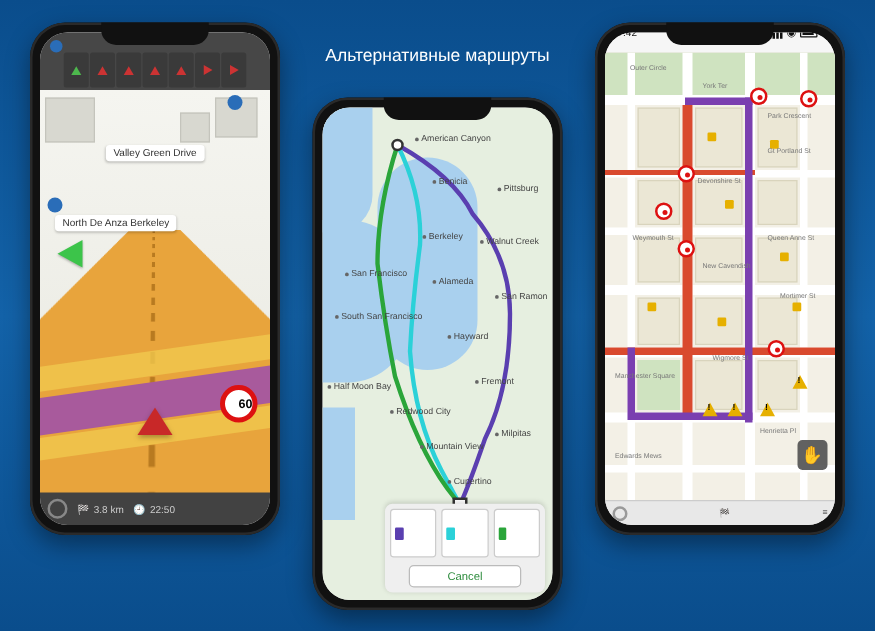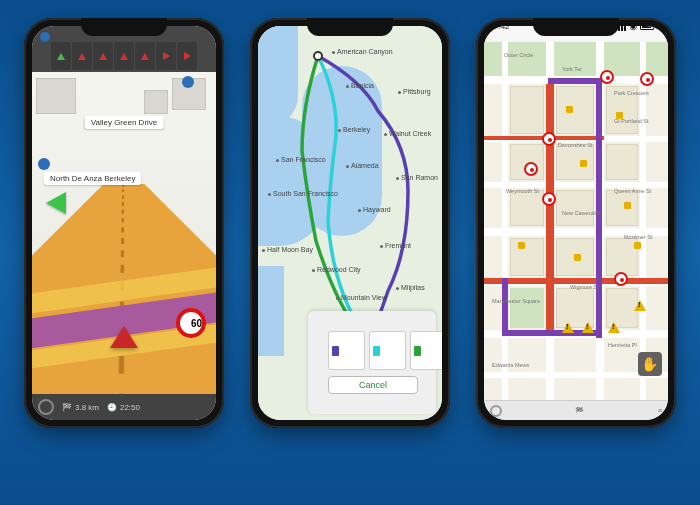--- a/index.html
+++ b/index.html
@@ -84,21 +84,21 @@
   .mini-gauge{width:16px;height:16px;border-radius:50%;border:2px solid #888;position:relative;}
 
   
   .p2-map{position:absolute;inset:0;background:#e6efe0;}
   .p2-water{position:absolute;background:#a9d0ee;}
   .p2-city{position:absolute;font-size:7px;color:#444;}
   .p2-city:before{content:"";display:inline-block;width:3px;height:3px;border-radius:50%;background:#666;margin-right:2px;vertical-align:middle;}
   svg.routes{position:absolute;inset:0;width:100%;height:100%;}
   .p2-panel{
     position:absolute;left:6px;right:6px;bottom:6px;background:#efefef;border-radius:6px;
-    padding:20px; box-shadow:0 -1px 4px rgba(0,0,0,.15);margin-left:44px;
+    padding:4px; box-shadow:0 -1px 4px rgba(0,0,0,.15);margin-left:44px;
   }
   .p2-row{display:flex;gap:4px;margin-bottom:6px;}
   .p2-opt{flex:1;display:flex;align-items:center;gap:4px;padding:3px;border:1px solid #ccc;border-radius:3px;background:#fff;font-size:7px;line-height:1.1;}
   .p2-sw{width:10px;height:10px;border-radius:1px;}
   .p2-cancel{width:90px;margin:0 auto;background:#fff;border:1px solid #bbb;border-radius:4px;text-align:center;font-size:9px;color:#2a8a3a;padding:3px 0;}
 
   
   .p3-status{height:16px;background:#f6f6f6;display:flex;justify-content:space-between;align-items:center;padding:0 14px 16px 10px;font-size:8px;color:#111;border-bottom:1px solid #ddd;}
   .p3-map{position:absolute;top:16px;left:0;right:0;bottom:20px;background:#f3f0e6;overflow:hidden;}
   .p3-block{position:absolute;background:#ebe7d5;border:1px solid #d9d4bd;}
@@ -171,20 +171,21 @@
         <div class="p1-bottom">
           <div class="mini-gauge"></div>
           <div class="pill">🏁 <span>3.8 km</span></div>
           <div class="pill">🕘 <span>22:50</span></div>
         </div>
       </div>
     </div>
   </div>
 
   <div class="panel">
+    <h3>Альтернативные маршруты</h3>
     <div class="phone">
       <div class="notch"></div>
       <div class="screen">
         <div class="p2-map">
           <div class="p2-water" style="left:0;top:0;width:40px;height:100px;border-radius:0 0 30px 0;"></div>
           <div class="p2-water" style="left:0;top:90px;width:70px;height:130px;border-radius:0 50px 50px 0;"></div>
           <div class="p2-water" style="left:44px;top:40px;width:80px;height:170px;border-radius:40px;"></div>
           <div class="p2-water" style="left:0;top:240px;width:26px;height:90px;"></div>
 
           <svg class="routes" viewBox="0 0 184 394">

